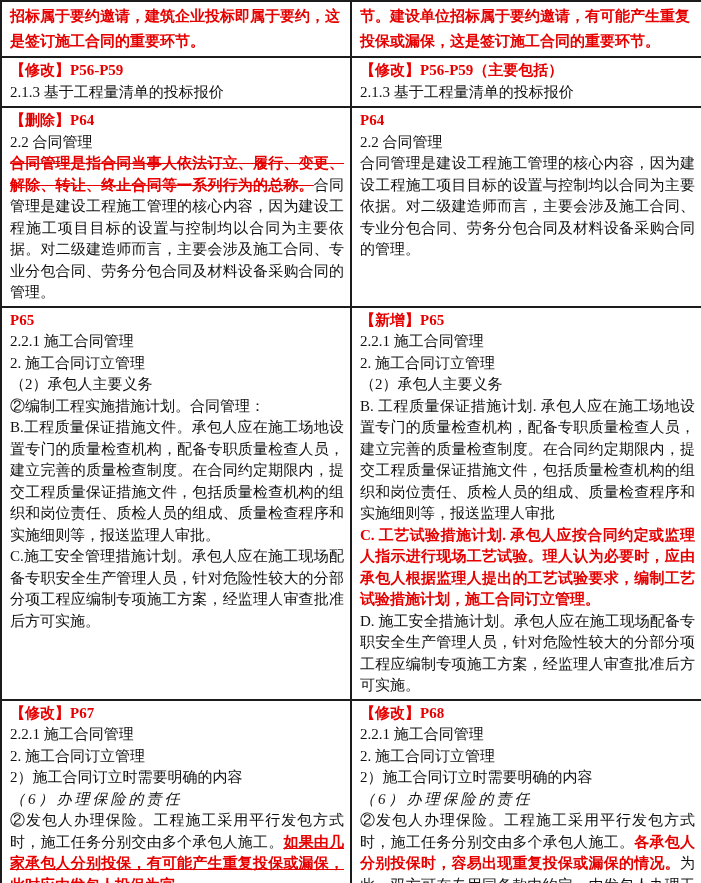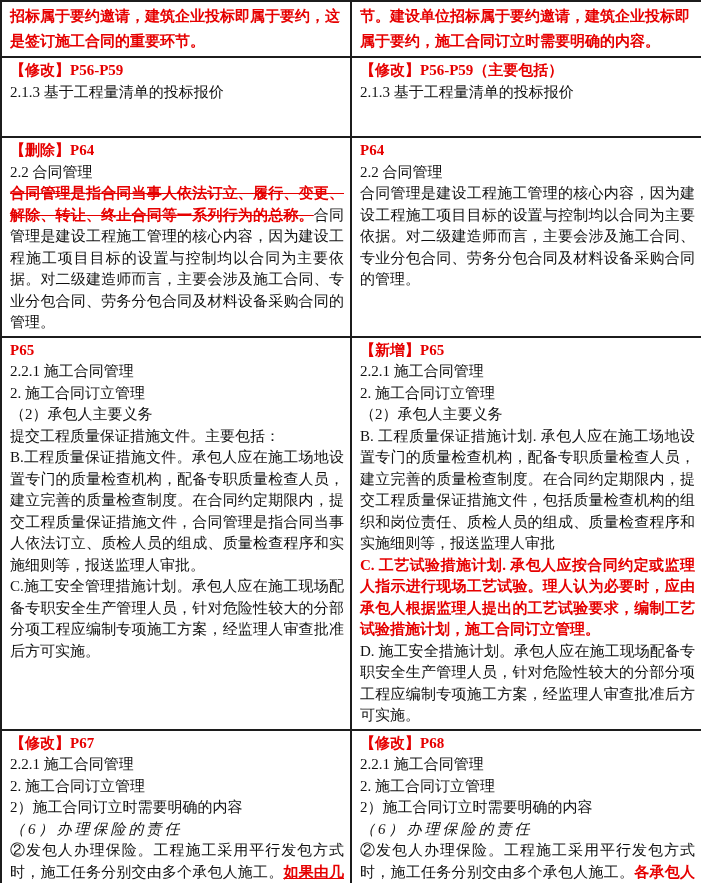--- a/index.html
+++ b/index.html
@@ -19,21 +19,21 @@
   }
   td.cell {
     border: 2px solid #1c1c1c;
     vertical-align: top;
     padding: 2px 6px 2px 8px;
     font-size: 15px;
     line-height: 21.5px;
     overflow: hidden;
   }
   tr.r1 td { height: 52px; }
-  tr.r2 td { height: 80px; }
+  tr.r2 td { height: 50px; }
   tr.r3 td { height: 176px; }
   tr.r4 td { height: 391px; border-radius: 24px; }
   tr.r5 td { height: 196px; }
   p.para { text-align: left; }
   p.just { text-align: justify; }
   .red  { color: #e60000; }
   .bold { font-weight: bold; }
   .label { color: #e60000; font-weight: bold; }
   .strike { text-decoration: line-through; }
   .ul { text-decoration: underline; }
@@ -49,21 +49,21 @@
         <col style="width:350px">
         <col style="width:351px">
       </colgroup>
 
     <tbody>
         <tr class="r1">
       <td class="cell">
         <p class="para red bold">招标属于要约邀请，建筑企业投标即属于要约，这是签订施工合同的重要环节。</p>
       </td>
       <td class="cell">
-        <p class="para red bold">节。建设单位招标属于要约邀请，建筑企业投标即属于要约，施工合同订立时需要明确的内容。</p>
+        <p class="para red bold">节。建设单位招标属于要约邀请，有可能产生重复投保或漏保，这是签订施工合同的重要环节。</p>
       </td>
     </tr>
 
     <tr class="r2">
       <td class="cell">
         <p class="para label">【修改】P56-P59</p>
         <p class="para">2.1.3 基于工程量清单的投标报价</p>
       </td>
       <td class="cell">
         <p class="para label">【修改】P56-P59（主要包括）</p>
@@ -83,22 +83,22 @@
         <p class="just">合同管理是建设工程施工管理的核心内容，因为建设工程施工项目目标的设置与控制均以合同为主要依据。对二级建造师而言，主要会涉及施工合同、专业分包合同、劳务分包合同及材料设备采购合同的管理。</p>
       </td>
     </tr>
 
     <tr class="r4">
       <td class="cell">
         <p class="para label">P65</p>
         <p class="para">2.2.1 施工合同管理</p>
         <p class="para">2. 施工合同订立管理</p>
         <p class="para">（2）承包人主要义务</p>
-        <p class="para">提交工程质量保证措施文件。主要包括：</p>
-        <p class="just">B.工程质量保证措施文件。承包人应在施工场地设置专门的质量检查机构，配备专职质量检查人员，建立完善的质量检查制度。在合同约定期限内，提交工程质量保证措施文件，合同管理是指合同当事人依法订立、质检人员的组成、质量检查程序和实施细则等，报送监理人审批。</p>
+        <p class="para">②编制工程实施措施计划。合同管理：</p>
+        <p class="just">B.工程质量保证措施文件。承包人应在施工场地设置专门的质量检查机构，配备专职质量检查人员，建立完善的质量检查制度。在合同约定期限内，提交工程质量保证措施文件，包括质量检查机构的组织和岗位责任、质检人员的组成、质量检查程序和实施细则等，报送监理人审批。</p>
         <p class="just">C.施工安全管理措施计划。承包人应在施工现场配备专职安全生产管理人员，针对危险性较大的分部分项工程应编制专项施工方案，经监理人审查批准后方可实施。</p>
       </td>
       <td class="cell">
         <p class="para label">【新增】P65</p>
         <p class="para">2.2.1 施工合同管理</p>
         <p class="para">2. 施工合同订立管理</p>
         <p class="para">（2）承包人主要义务</p>
         <p class="just">B. 工程质量保证措施计划. 承包人应在施工场地设置专门的质量检查机构，配备专职质量检查人员，建立完善的质量检查制度。在合同约定期限内，提交工程质量保证措施文件，包括质量检查机构的组织和岗位责任、质检人员的组成、质量检查程序和实施细则等，报送监理人审批</p>
         <p class="just red bold">C. 工艺试验措施计划. 承包人应按合同约定或监理人指示进行现场工艺试验。理人认为必要时，应由承包人根据监理人提出的工艺试验要求，编制工艺试验措施计划，施工合同订立管理。</p>
         <p class="just">D. 施工安全措施计划。承包人应在施工现场配备专职安全生产管理人员，针对危险性较大的分部分项工程应编制专项施工方案，经监理人审查批准后方可实施。</p>

